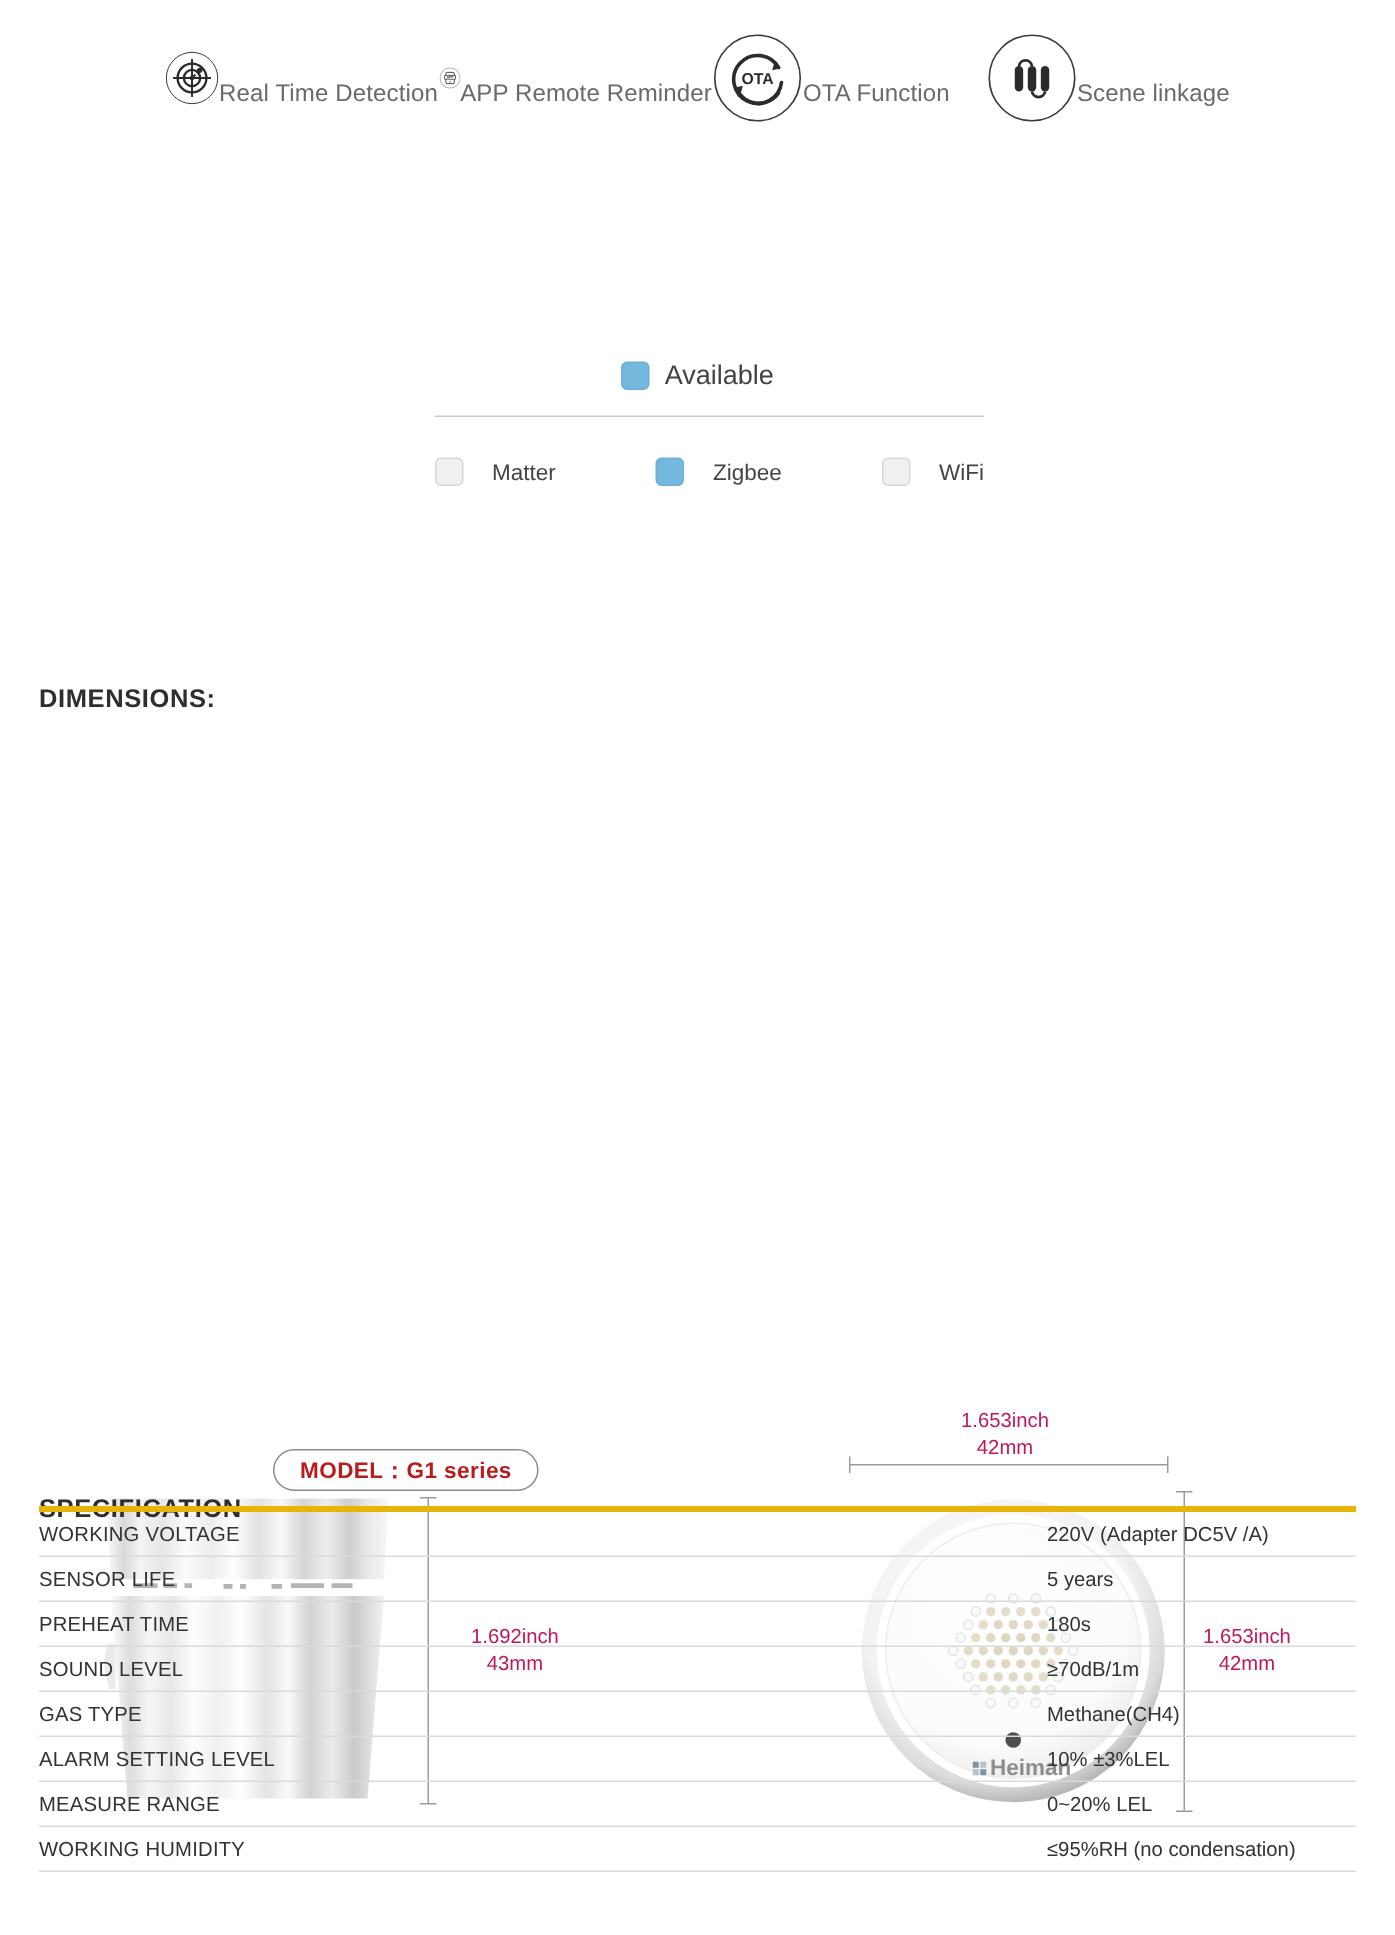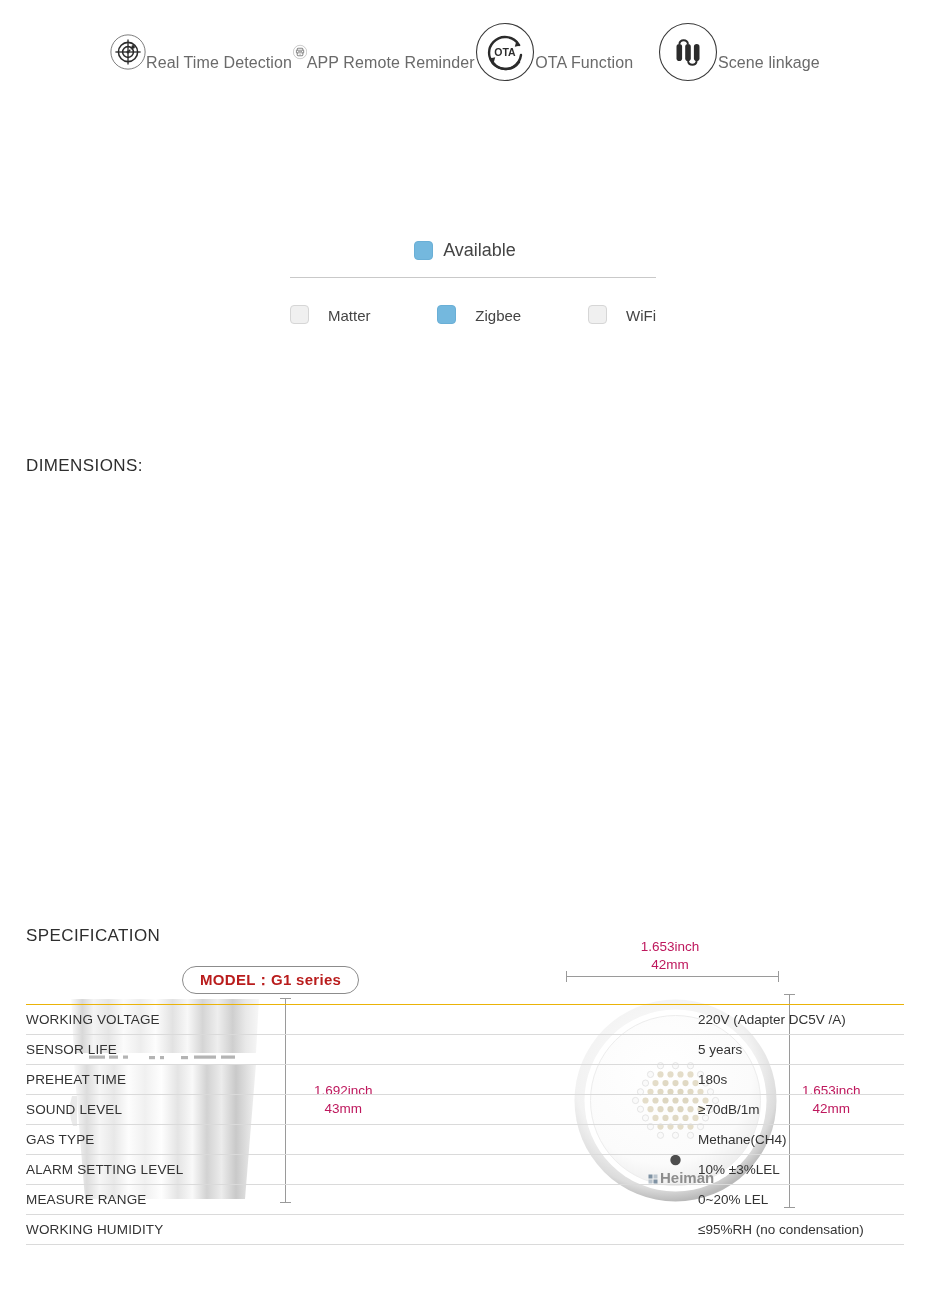--- a/index.html
+++ b/index.html
@@ -103,21 +103,21 @@
   }
   .protocol-label {
     font-size: 15px;
     color: #444444;
   }
 
   
   .section-title {
     position: absolute;
     font-size: 17px;
-    font-weight: normal;
+    font-weight: bold;
     color: #2e2e2e;
     letter-spacing: 0.4px;
   }
   #dimensions-title { left: 26px; top: 456px; }
 
   .dim-stage {
     position: absolute;
     left: 0;
     top: 460px;
     width: 930px;
@@ -167,21 +167,21 @@
   
   .top-product {
     position: absolute;
     left: 572px;
     top: 537px;
     width: 207px;
     height: 207px;
   }
 
   
-  #specification-title { left: 26px; top: 926px; }
+  #specification-title { left: 26px; top: 996px; }
   .model-pill {
     position: absolute;
     left: 182px;
     top: 966px;
     height: 28px;
     padding: 0 17px;
     border: 1px solid #8c8c8c;
     border-radius: 15px;
     display: flex;
     align-items: center;
@@ -197,21 +197,21 @@
     position: absolute;
     left: 26px;
     top: 1004px;
     width: 878px;
     border-collapse: collapse;
   }
   .spec-table tr {
     border-bottom: 1px solid #dadada;
   }
   .spec-table tr:first-child {
-    border-top: 1px solid #eab308;
+    border-top: 4px solid #eab308;
   }
   .spec-table td {
     padding: 7px 0 7px 0;
     font-size: 13.5px;
     color: #333333;
     vertical-align: middle;
     height: 14px;
   }
   .spec-table td.spec-name {
     width: 672px;

